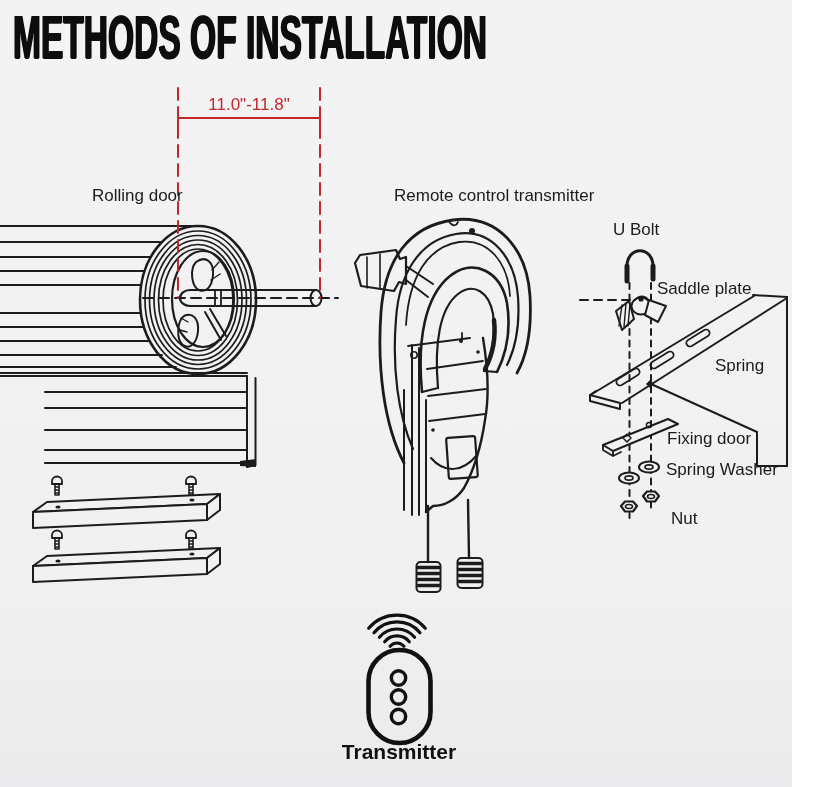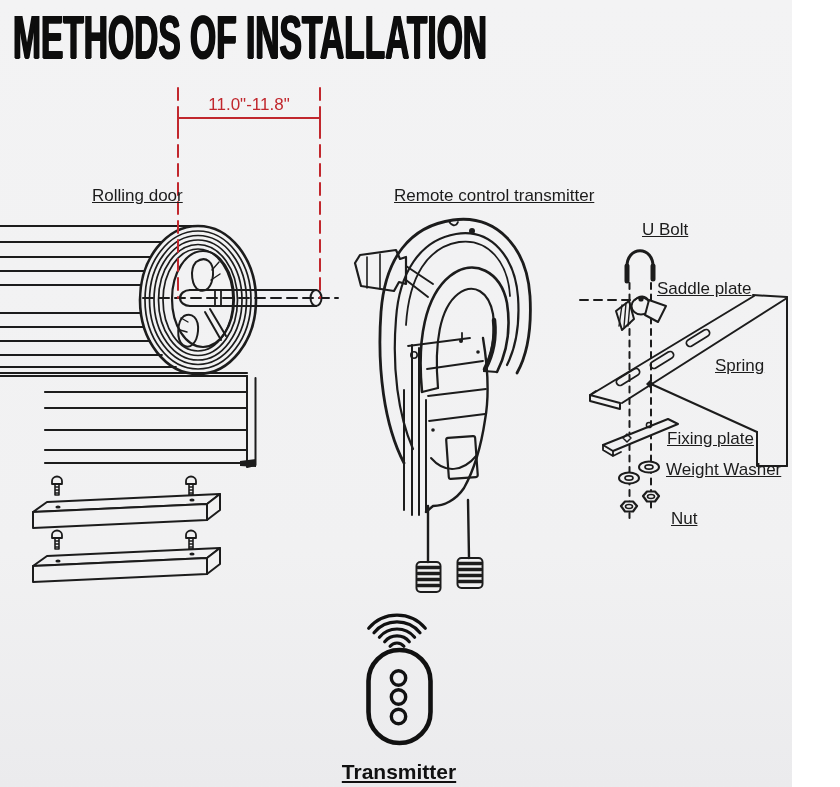--- a/index.html
+++ b/index.html
@@ -11,21 +11,20 @@
     color:#1c1c1c;
     overflow:hidden;
   }
   #art{position:absolute;left:0;top:0;}
   .lbl{
     position:absolute;
     font-size:17px;
     color:#1c1c1c;
     white-space:nowrap;
     line-height:1.1;
-    text-decoration:underline;
   }
   .title{
     position:absolute;
     left:13px;top:7px;
     font-size:61px;
     font-weight:bold;
     line-height:1;
     letter-spacing:0px;
     color:#0d0d0d;
     transform:scaleX(0.55);
@@ -244,20 +243,20 @@
       <circle cx="398.5" cy="716.5" r="7.2" stroke-width="3.4"></circle>
     </g>
   </svg>
 
   <div class="title">METHODS OF INSTALLATION</div>
 
   <div class="dim-text">11.0"-11.8"</div>
 
   <div class="lbl" style="left:92px;top:187px;">Rolling door</div>
   <div class="lbl" style="left:362px;top:187px;margin-left:32px;">Remote control transmitter</div>
-  <div class="lbl" style="left:642px;top:221px;">U Bolt</div>
+  <div class="lbl" style="left:613px;top:221px;">U Bolt</div>
   <div class="lbl" style="left:657px;top:280px;">Saddle plate</div>
   <div class="lbl" style="left:715px;top:357px;">Spring</div>
-  <div class="lbl" style="left:667px;top:430px;">Fixing plate</div>
-  <div class="lbl" style="left:666px;top:461px;">Weight Washer</div>
+  <div class="lbl" style="left:667px;top:430px;">Fixing door</div>
+  <div class="lbl" style="left:666px;top:461px;">Spring Washer</div>
   <div class="lbl" style="left:671px;top:510px;">Nut</div>
-  <div class="lbl bold-label" style="left:329px;top:740px;width:140px;margin-top:20px;">Transmitter</div>
+  <div class="lbl bold-label" style="left:329px;top:740px;width:140px;">Transmitter</div>
 </div>
 
 </body></html>

